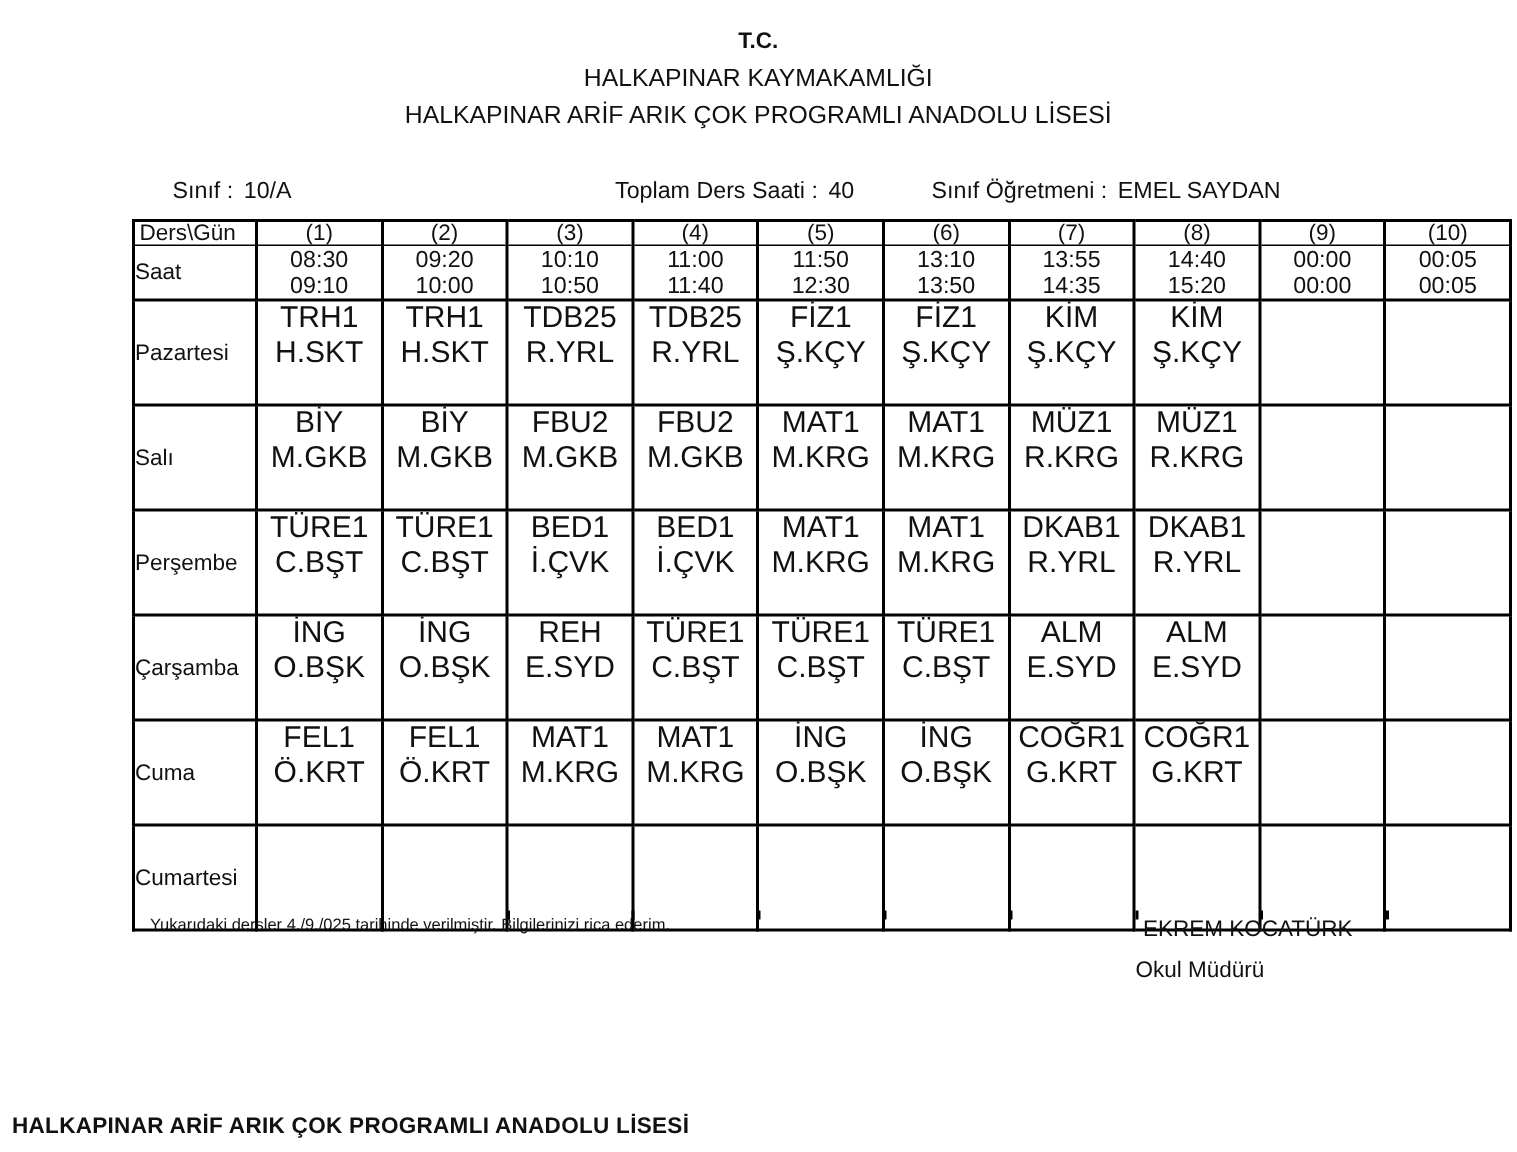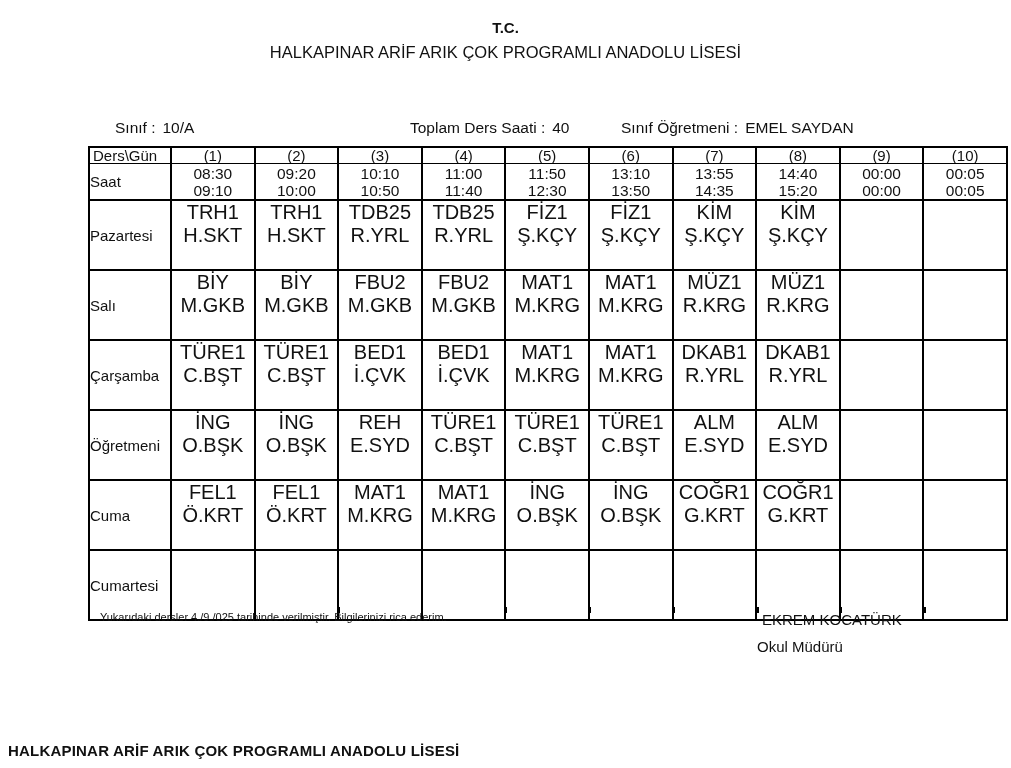--- a/index.html
+++ b/index.html
@@ -46,20 +46,21 @@
   .sig-title     { position:absolute; left:757px; top:638px; font-size:15px; }
   .bottom-line   { position:absolute; left:8px;  top:742px; font-size:15px; font-weight:bold; letter-spacing:0.2px; }
 </style>
 </head>
 <body>
 
 <div class="page">
 
   <div class="doc-header">
     <div class="l1">T.C.</div>
+    <div class="l2">HALKAPINAR KAYMAKAMLIĞI</div>
     <div class="l3">HALKAPINAR ARİF ARIK ÇOK PROGRAMLI ANADOLU LİSESİ</div>
   </div>
 
   <div class="info-row">
     <span class="item info-class"><span>Sınıf :</span><span class="val">10/A</span></span>
     <span class="item info-total"><span>Toplam Ders Saati :</span><span class="val">40</span></span>
     <span class="item info-teacher"><span>Sınıf Öğretmeni :</span><span class="val">EMEL SAYDAN</span></span>
   </div>
 
   <table class="timetable">
@@ -203,21 +204,21 @@
           <td class="lesson-cell">
             <div></div>
             <div></div>
           </td>
           <td class="lesson-cell">
             <div></div>
             <div></div>
           </td>
         </tr>
         <tr class="row-day">
-          <td class="side-label">Çarşamba</td>
+          <td class="side-label">Perşembe</td>
           <td class="lesson-cell">
             <div>TÜRE1</div>
             <div>C.BŞT</div>
           </td>
           <td class="lesson-cell">
             <div>TÜRE1</div>
             <div>C.BŞT</div>
           </td>
           <td class="lesson-cell">
             <div>BED1</div>
@@ -246,21 +247,21 @@
           <td class="lesson-cell">
             <div></div>
             <div></div>
           </td>
           <td class="lesson-cell">
             <div></div>
             <div></div>
           </td>
         </tr>
         <tr class="row-day">
-          <td class="side-label">Öğretmeni</td>
+          <td class="side-label">Çarşamba</td>
           <td class="lesson-cell">
             <div>İNG</div>
             <div>O.BŞK</div>
           </td>
           <td class="lesson-cell">
             <div>İNG</div>
             <div>O.BŞK</div>
           </td>
           <td class="lesson-cell">
             <div>REH</div>

